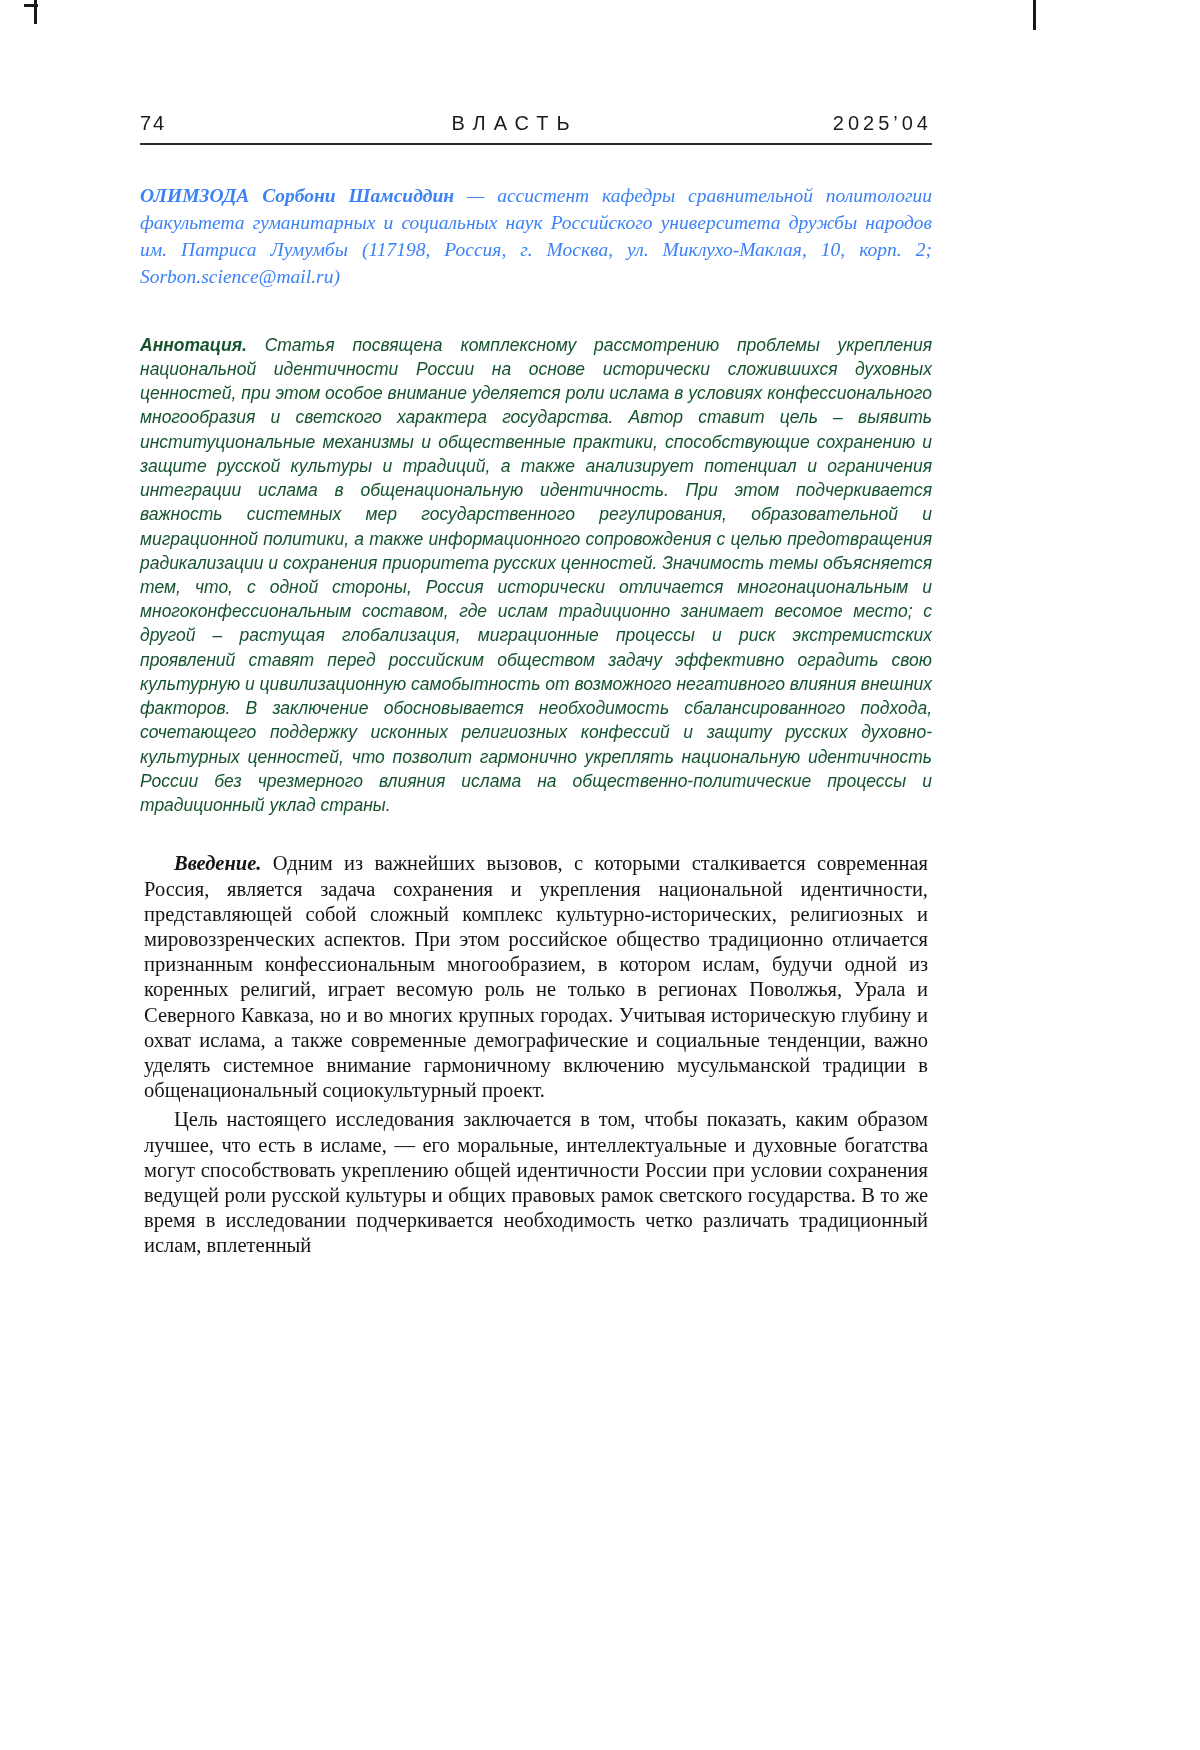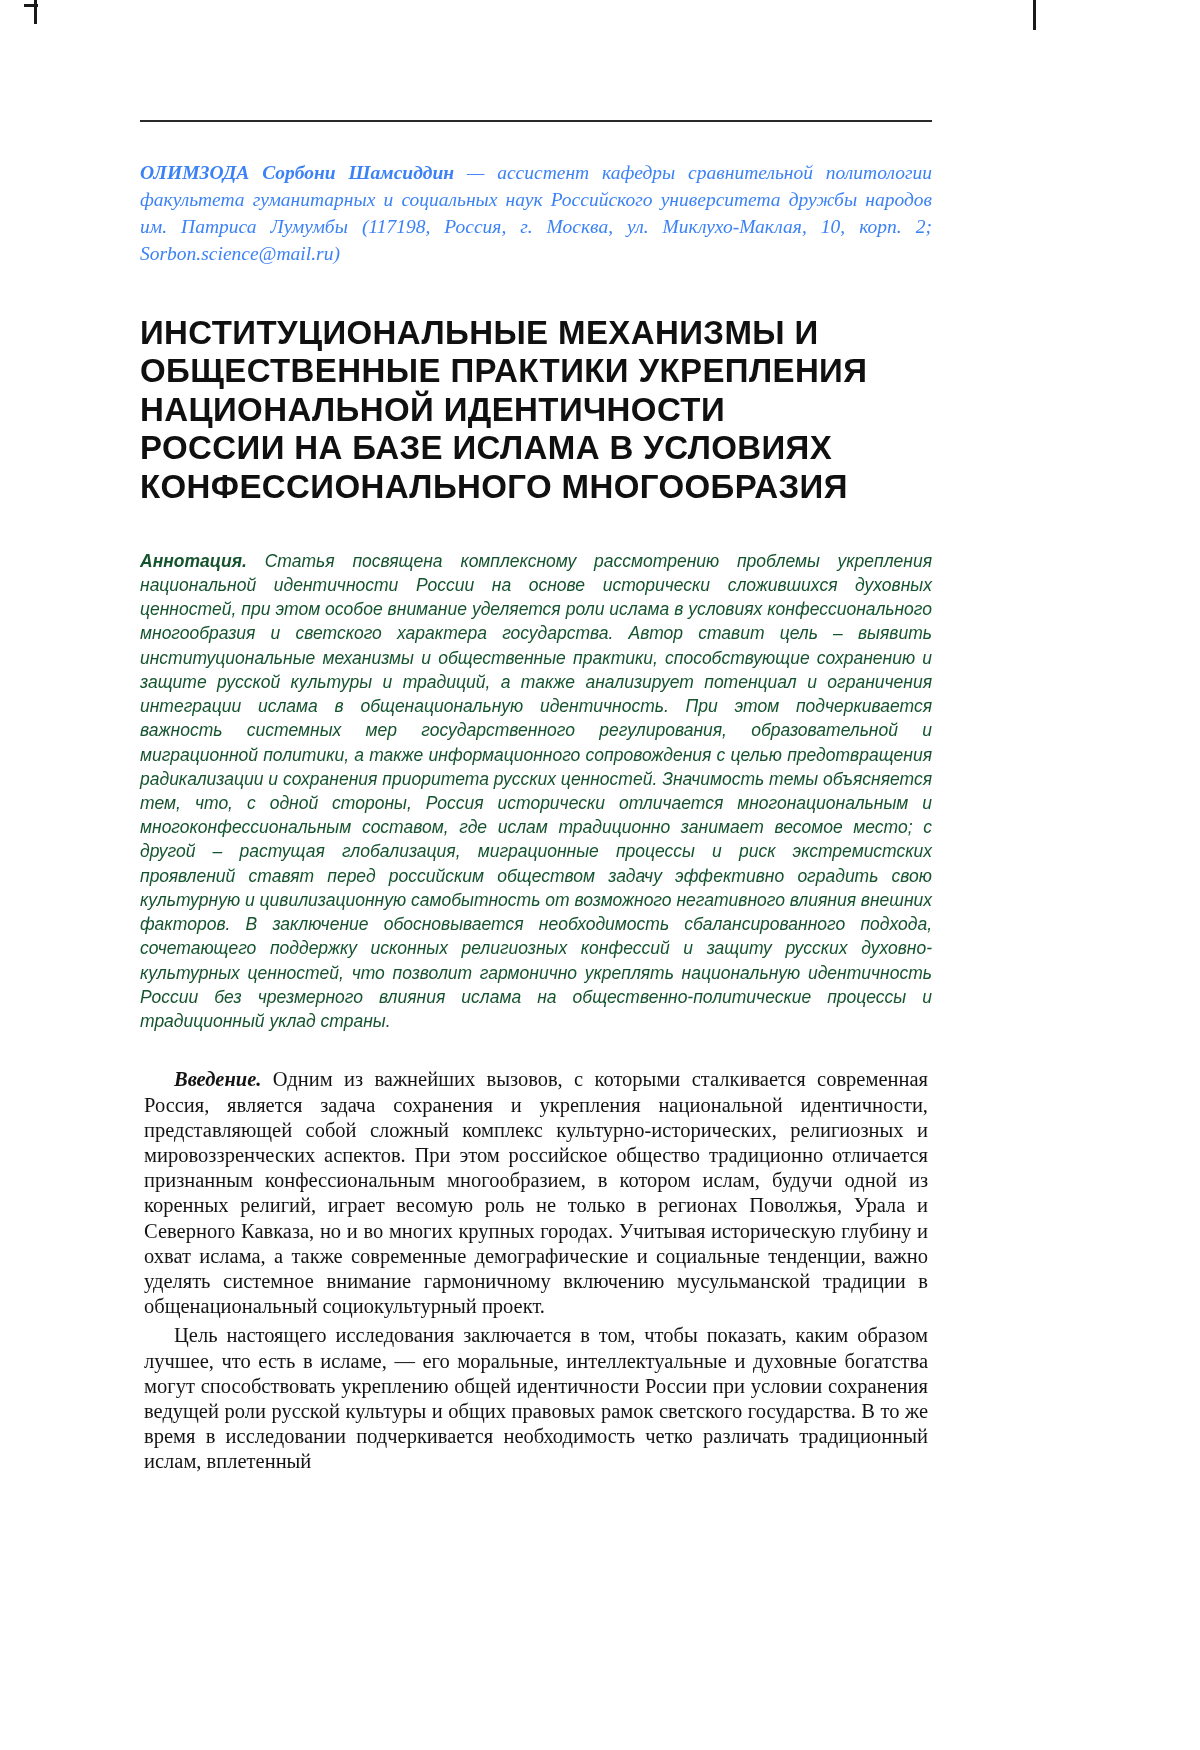--- a/index.html
+++ b/index.html
@@ -116,29 +116,29 @@
 <body>
 
 <div class="sheet">
 
   <div class="crop-mark crop-left-v"></div>
   <div class="crop-mark crop-left-h"></div>
   <div class="crop-mark crop-right-v"></div>
 
   <div class="content">
 
+    <header class="running-head">
+      <span class="page-number">74</span>
+      <span class="journal-title">ВЛАСТЬ</span>
+      <span class="issue-number">2025’04</span>
+    </header>
     <hr class="header-rule">
 
     <p class="author-block"><span class="author-name">ОЛИМЗОДА Сорбони Шамсиддин</span> <span>— ассистент кафедры сравнительной политологии факультета гуманитарных и социальных наук Российского университета дружбы народов им. Патриса Лумумбы (117198, Россия, г. Москва, ул. Миклухо-Маклая, 10, корп. 2; Sorbon.science@mail.ru)</span></p>
 
-    <h1 class="article-title">ИНСТИТУЦИОНАЛЬНЫЕ МЕХАНИЗМЫ И
-ОБЩЕСТВЕННЫЕ ПРАКТИКИ УКРЕПЛЕНИЯ
-НАЦИОНАЛЬНОЙ ИДЕНТИЧНОСТИ
-РОССИИ НА БАЗЕ ИСЛАМА В УСЛОВИЯХ
-КОНФЕССИОНАЛЬНОГО МНОГООБРАЗИЯ</h1>
 
     <section class="abstract">
       <p><span class="label">Аннотация.</span> <span>Статья посвящена комплексному рассмотрению проблемы укрепления национальной идентичности России на основе исторически сложившихся духовных ценностей, при этом особое внимание уделяется роли ислама в условиях конфессионального многообразия и светского характера государства. Автор ставит цель – выявить институциональные механизмы и общественные практики, способствующие сохранению и защите русской культуры и традиций, а также анализирует потенциал и ограничения интеграции ислама в общенациональную идентичность. При этом подчеркивается важность системных мер государственного регулирования, образовательной и миграционной политики, а также информационного сопровождения с целью предотвращения радикализации и сохранения приоритета русских ценностей. Значимость темы объясняется тем, что, с одной стороны, Россия исторически отличается многонациональным и многоконфессиональным составом, где ислам традиционно занимает весомое место; с другой – растущая глобализация, миграционные процессы и риск экстремистских проявлений ставят перед российским обществом задачу эффективно оградить свою культурную и цивилизационную самобытность от возможного негативного влияния внешних факторов. В заключение обосновывается необходимость сбалансированного подхода, сочетающего поддержку исконных религиозных конфессий и защиту русских духовно-культурных ценностей, что позволит гармонично укреплять национальную идентичность России без чрезмерного влияния ислама на общественно-политические процессы и традиционный уклад страны.</span></p>
     </section>
 
     <section class="body-text">
       <p><span class="lead">Введение.</span> <span>Одним из важнейших вызовов, с которыми сталкивается современная Россия, является задача сохранения и укрепления национальной идентичности, представляющей собой сложный комплекс культурно-исторических, религиозных и мировоззренческих аспектов. При этом российское общество традиционно отличается признанным конфессиональным многообразием, в котором ислам, будучи одной из коренных религий, играет весомую роль не только в регионах Поволжья, Урала и Северного Кавказа, но и во многих крупных городах. Учитывая историческую глубину и охват ислама, а также современные демографические и социальные тенденции, важно уделять системное внимание гармоничному включению мусульманской традиции в общенациональный социокультурный проект.</span></p>
       <p><span>Цель настоящего исследования заключается в том, чтобы показать, каким образом лучшее, что есть в исламе, — его моральные, интеллектуальные и духовные богатства могут способствовать укреплению общей идентичности России при условии сохранения ведущей роли русской культуры и общих правовых рамок светского государства. В то же время в исследовании подчеркивается необходимость четко различать традиционный ислам, вплетенный</span></p>
     </section>
 

